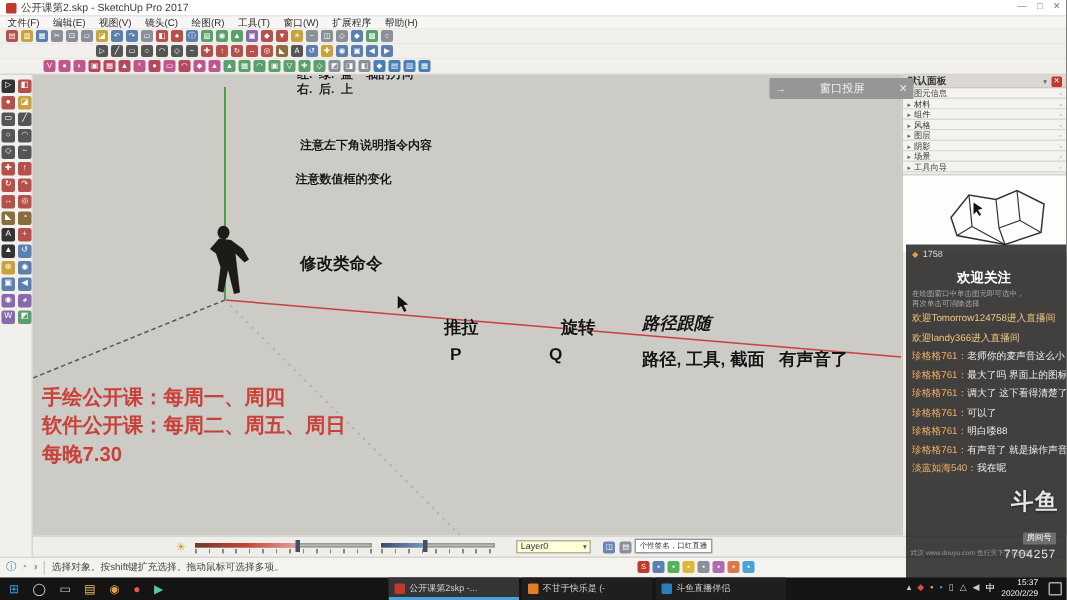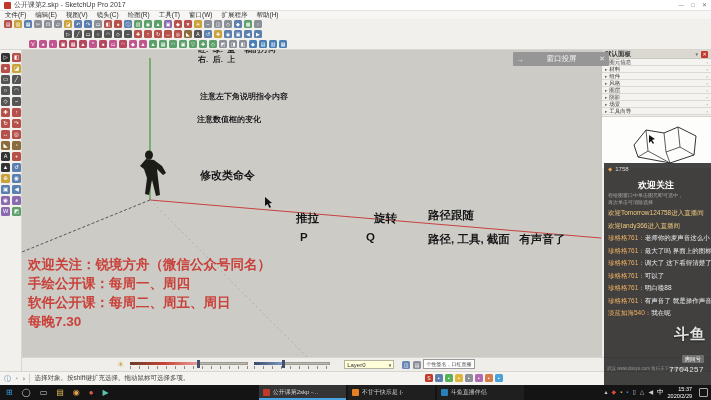--- a/index.html
+++ b/index.html
@@ -299,30 +299,29 @@
     <div class="note" style="left:176px;top:-6px;">红.  绿.  蓝    轴的方向</div>
     <div class="note" style="left:176px;top:4px;">右.  后.  上</div>
     <div class="note" style="left:178px;top:41px;">注意左下角说明指令内容</div>
     <div class="note" style="left:175px;top:64px;">注意数值框的变化</div>
     <div class="bigcmd" style="left:178px;top:118px;font-size:11px;">修改类命令</div>
 
     <div class="bigcmd" style="left:274px;top:161px;">推拉</div>
     <div class="bigcmd" style="left:278px;top:181px;">P</div>
     <div class="bigcmd" style="left:352px;top:161px;">旋转</div>
     <div class="bigcmd" style="left:344px;top:181px;">Q</div>
-    <div class="bigcmd" style="left:406px;top:158px;">路径跟随</div>
+    <div class="bigcmd" style="left:406px;top:158px;font-style:italic;">路径跟随</div>
     <div class="bigcmd" style="left:406px;top:182px;">路径, 工具, 截面   有声音了</div>
 
     <svg width="8" height="11" viewBox="0 0 8 11" style="position:absolute;left:243px;top:147px;">
       <polygon points="0,0 0,9 2.5,7 4.5,11 6,10 4,6.5 7,6" fill="#111"></polygon>
     </svg>
 
     <div class="promo">
 
-    <div class="promo-line">欢迎关注：锐境方舟（微信公众号同名）</div>
         <div class="promo-line">手绘公开课：每周一、周四</div>
         <div class="promo-line">软件公开课：每周二、周五、周日</div>
         <div class="promo-line">每晚7.30</div>
       </div>
   </div>
 
   <div class="floatbar">
     <span class="fb-arrow">→</span>
     <span class="fb-label">窗口投屏</span>
     <span class="fb-close">✕</span>

